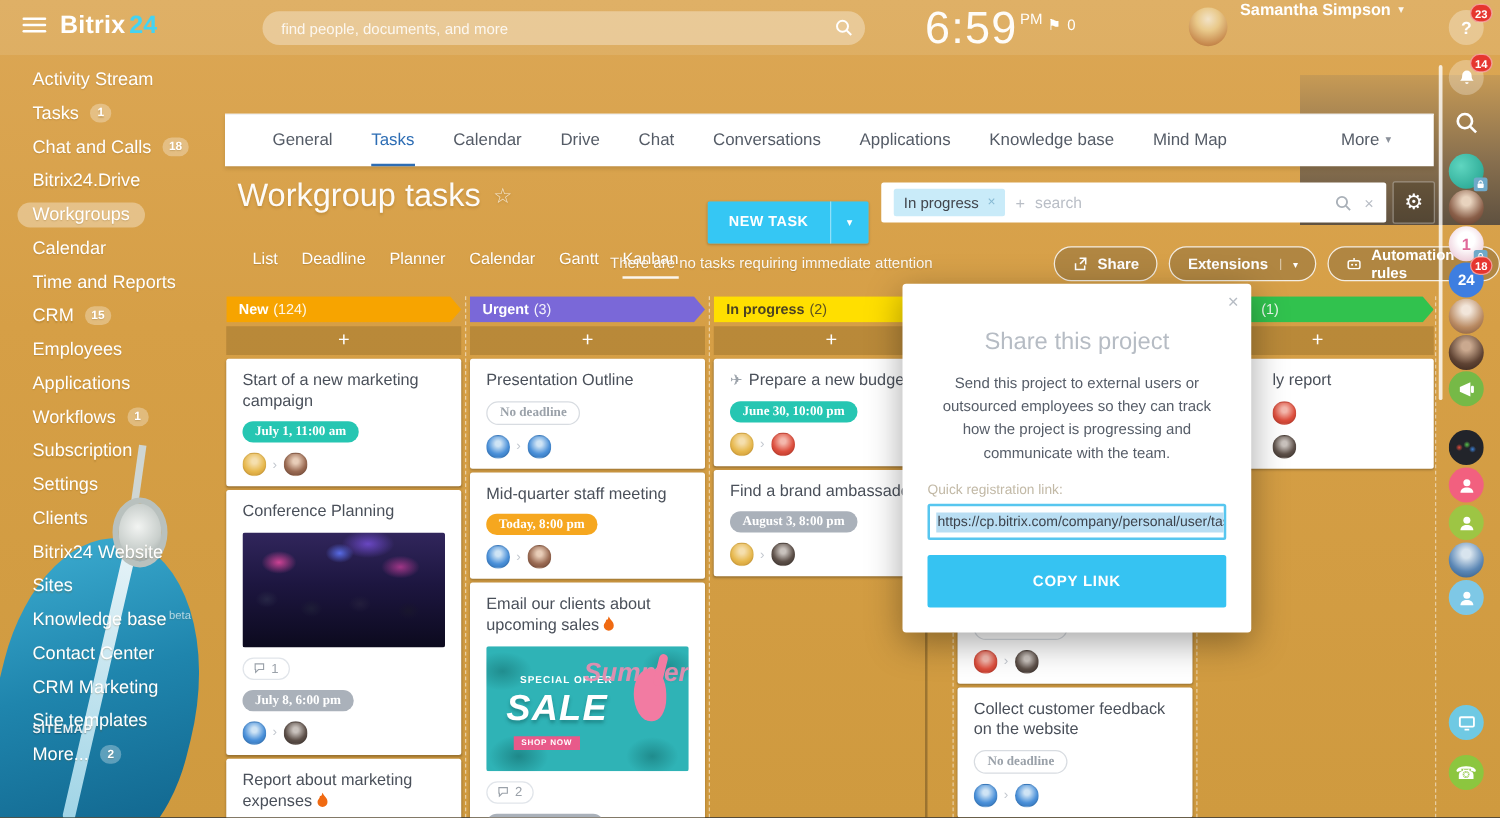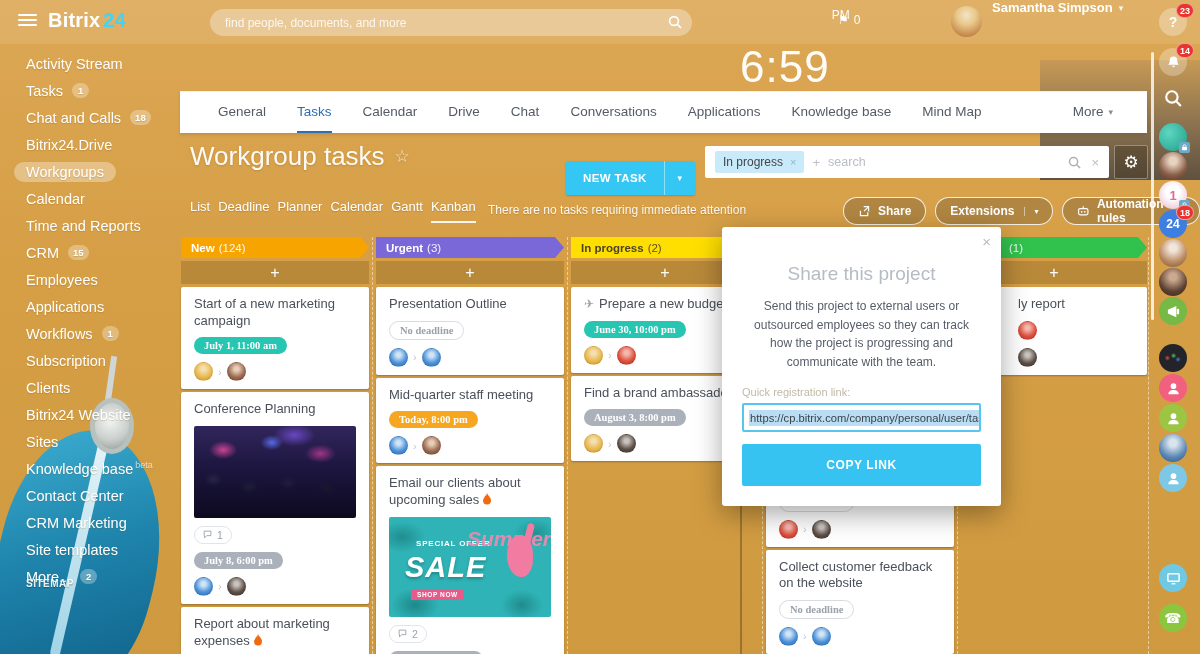--- a/index.html
+++ b/index.html
@@ -29,21 +29,21 @@
   .burger{position:absolute;left:18px;top:14px;width:19px;height:14px;cursor:pointer;}
   .burger i{display:block;height:2px;background:#fff;margin-bottom:3px;border-radius:1px;}
   .logo{position:absolute;left:48px;top:9px;font-size:20px;font-weight:700;color:#fff;letter-spacing:.2px;}
   .logo .l24{color:#43d3f3;margin-left:3px;font-weight:700;}
   .gsearch{position:absolute;left:210px;top:9px;width:482px;height:27px;border-radius:14px;
     background:rgba(255,255,255,.33);border:none;outline:none;padding:0 34px 0 15px;
     font-size:12px;color:#fff;font-family:inherit;}
   .gsearch::placeholder{color:rgba(255,255,255,.85);}
   .gsearch-ico{position:absolute;left:668px;top:15px;}
   .clock{position:absolute;left:740px;top:1px;color:rgba(255,255,255,.96);display:flex;}
-  .clock .t{font-size:44px;font-weight:200;letter-spacing:1px;margin-top:41px;}
+  .clock .t{font-size:36px;font-weight:200;letter-spacing:1px;}
   .clock .m{font-size:12px;margin:7px 0 0 2px;font-weight:400;}
   .flagbox{position:absolute;left:838px;top:13px;color:#fff;font-size:12px;display:flex;gap:5px;align-items:center;}
   .tb-avatar{position:absolute;left:951px;top:6px;width:31px;height:31px;border-radius:50%;
     background:radial-gradient(circle at 50% 30%,#f2e3c8 0%,#e9c98a 35%,#c78a4e 75%,#a96b3a 100%);}
   .tb-name{position:absolute;left:992px;top:0;color:#fff;font-size:13px;font-weight:700;display:flex;gap:6px;align-items:center;cursor:pointer;}
   .tb-name .caret{font-size:9px;opacity:.9;}
 
   
   .sidebar{position:absolute;left:0;top:50px;width:180px;}
   .side-item{display:flex;align-items:center;height:27px;padding-left:26px;color:#fff;font-size:14.5px;
@@ -90,21 +90,21 @@
   .fchip .x{color:#86b9d3;font-size:11px;cursor:pointer;}
   .fplus{color:#b9bec6;font-size:13px;}
   .fsearch{color:#b9bec6;font-size:12.5px;flex:1;}
   .fico{color:#a9b0b8;display:flex;align-items:center;gap:10px;}
   .fico .x{font-size:13px;cursor:pointer;color:#b9bec6;}
   .gearbtn{position:absolute;left:1114px;top:145px;width:34px;height:34px;background:rgba(60,48,28,.35);
     border:1px solid rgba(255,255,255,.35);border-radius:2px;display:flex;align-items:center;justify-content:center;
     color:#fff;font-size:17px;cursor:pointer;}
 
   
-  .viewrow{position:absolute;left:190px;top:199px;display:flex;align-items:center;gap:8px;color:#fff;font-size:13px;
+  .viewrow{position:absolute;left:202px;top:199px;display:flex;align-items:center;gap:19px;color:#fff;font-size:13px;
     text-shadow:0 1px 1px rgba(120,80,10,.3);}
   .vtab{cursor:pointer;padding-bottom:7px;border-bottom:2px solid transparent;}
   .vtab.active{border-bottom-color:rgba(255,255,255,.9);}
   .vnotice{position:absolute;left:488px;top:203px;font-size:12px;color:rgba(255,255,255,.93);
     text-shadow:0 1px 1px rgba(120,80,10,.3);}
   .actbtns{position:absolute;left:843px;top:197px;display:flex;gap:9px;}
   .abtn{height:28px;border:1px solid rgba(255,255,255,.85);border-radius:15px;background:rgba(40,40,40,.22);
     color:#fff;font-size:12px;font-weight:700;display:flex;align-items:center;gap:7px;padding:0 14px;cursor:pointer;}
   .abtn .seg{border-left:1px solid rgba(255,255,255,.5);margin-left:3px;padding-left:9px;font-size:8px;}
 
@@ -294,20 +294,23 @@
         <span>Applications</span>
       </div>
     <div class="side-item">
         <span>Workflows</span>
         <span class="side-badge">1</span>
       </div>
     <div class="side-item">
         <span>Subscription</span>
       </div>
     <div class="side-item">
+        <span>Settings</span>
+      </div>
+    <div class="side-item">
         <span>Clients</span>
       </div>
     <div class="side-item">
         <span>Bitrix24 Website</span>
       </div>
     <div class="side-item">
         <span>Sites</span>
       </div>
     <div class="side-item">
         <span>Knowledge base</span>

